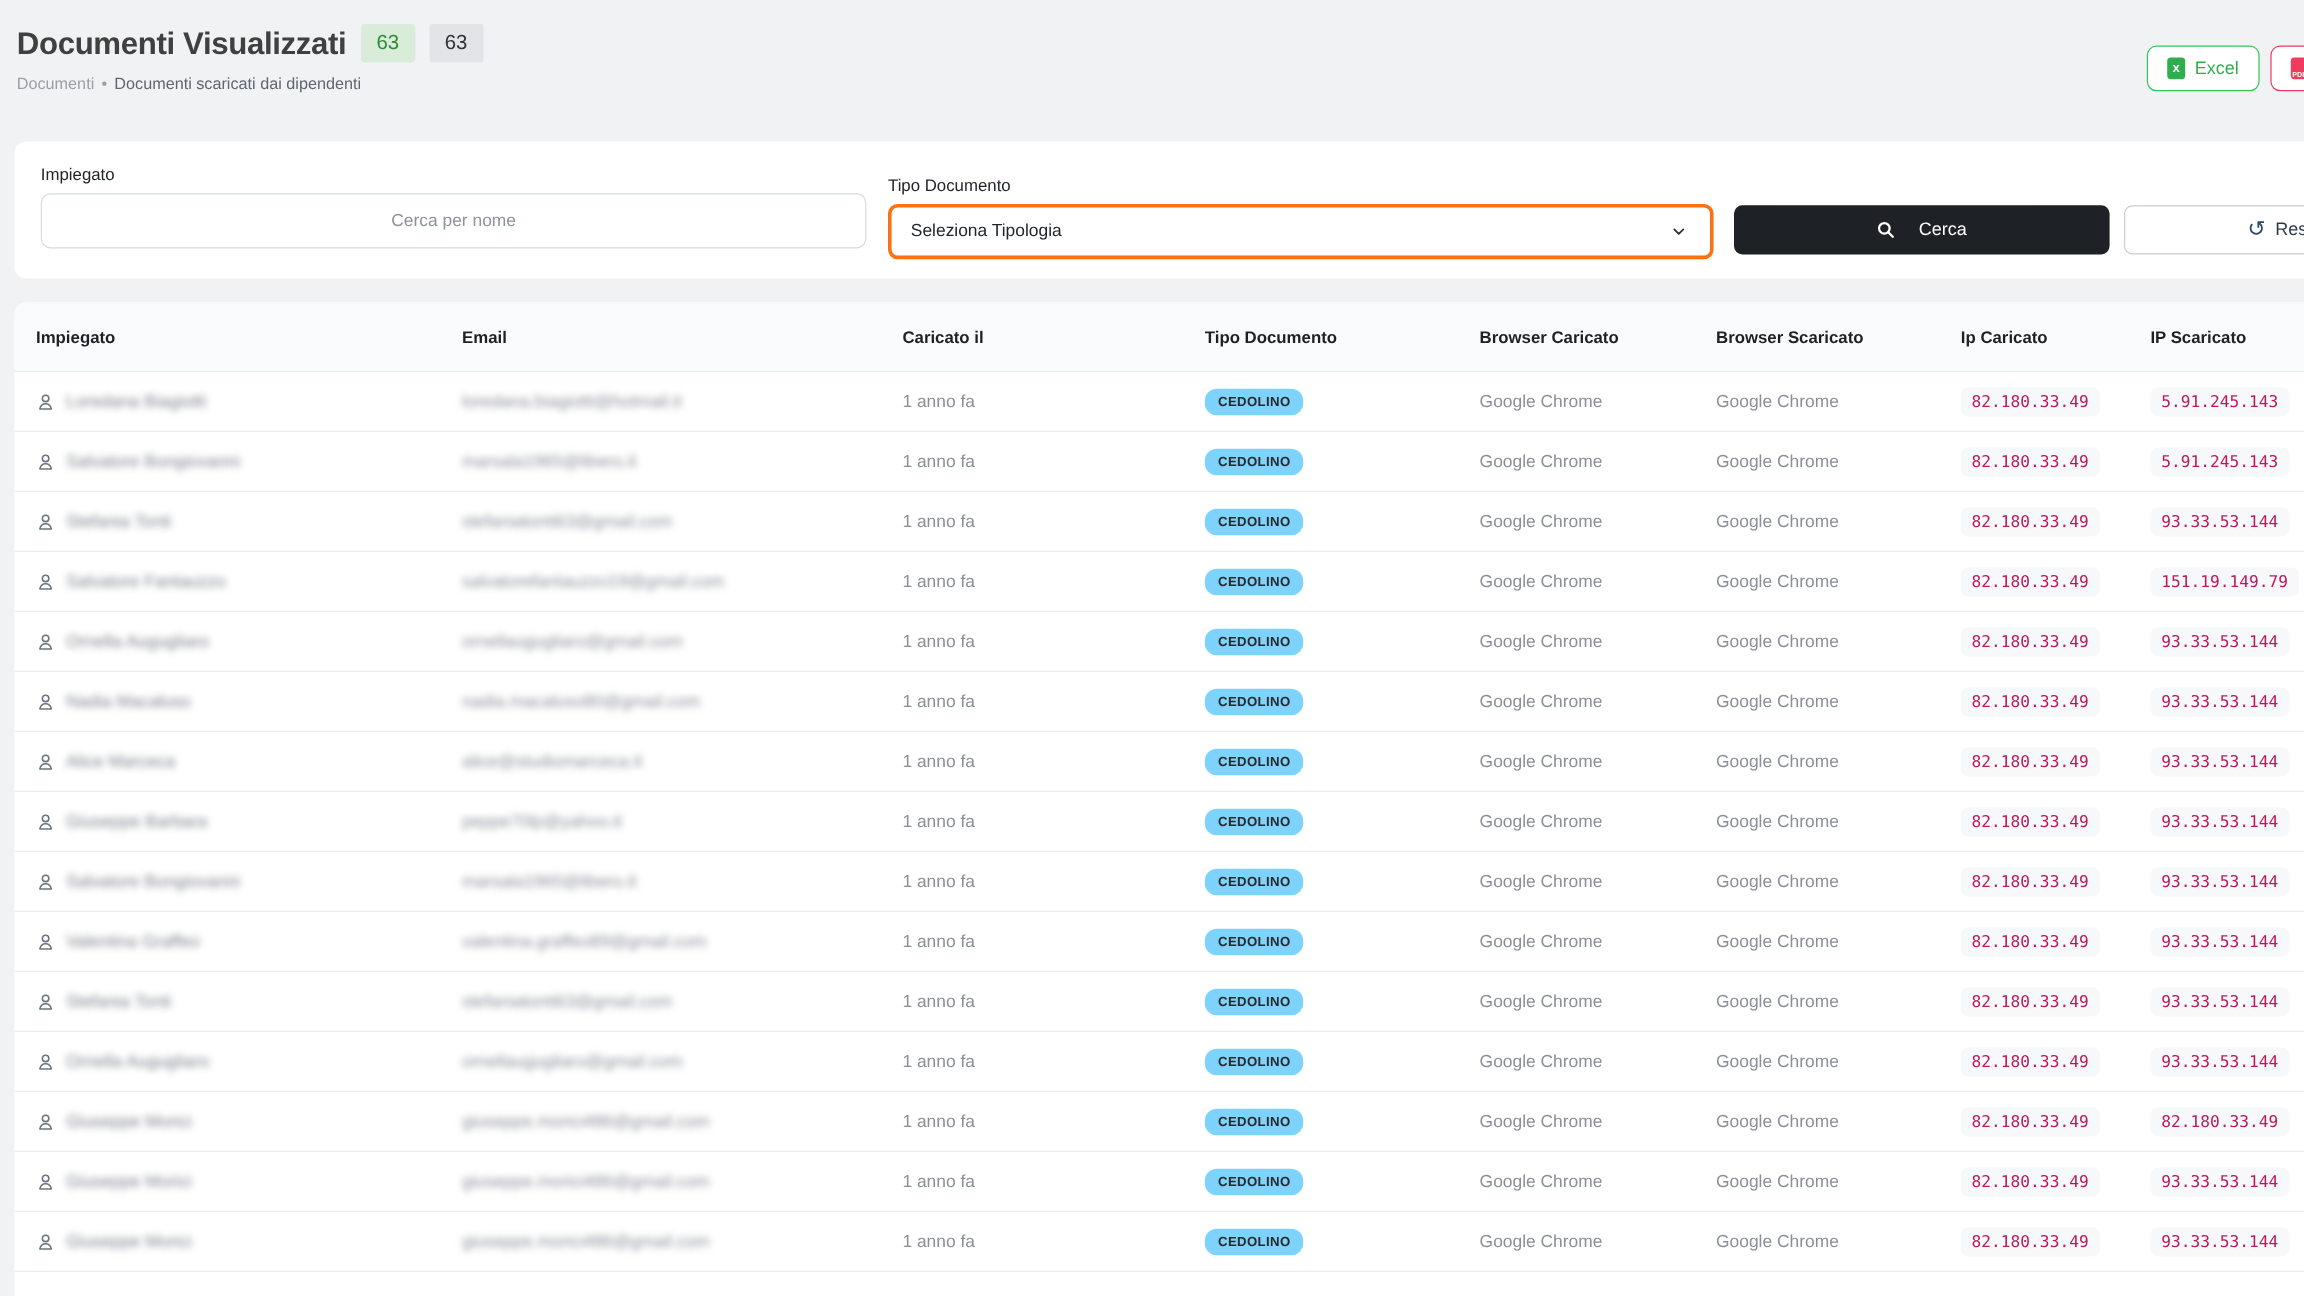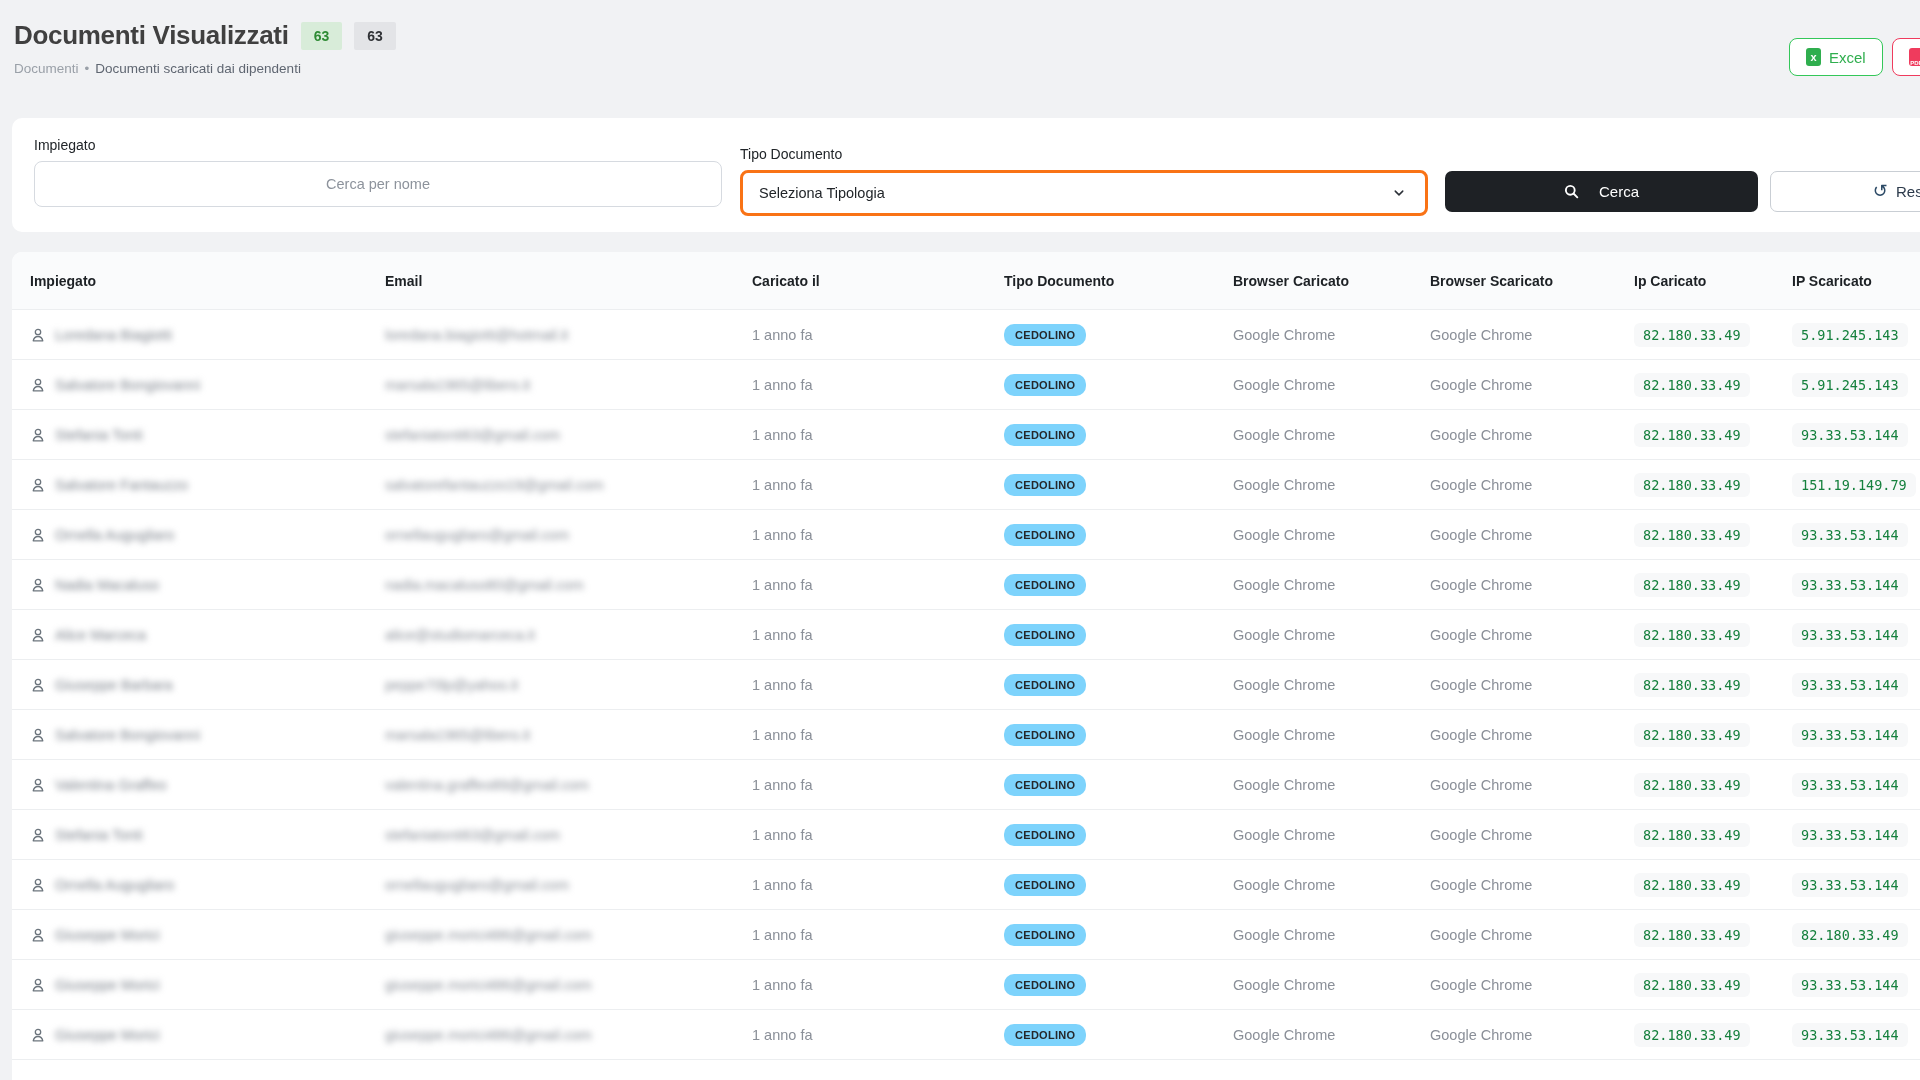--- a/index.html
+++ b/index.html
@@ -3,21 +3,21 @@
 <meta charset="utf-8">
 <style>
   * { margin:0; padding:0; box-sizing:border-box; }
   html,body { width:1920px; height:1080px; overflow:hidden;
     font-family:"Liberation Sans", sans-serif; background:#f1f2f4; color:#212529; }
 
   
   .topbar { position:relative; padding:20px 0 0 14px; height:98px; }
   .title-line { display:flex; align-items:center; gap:12px; }
   .page-title { font-size:26px; font-weight:700; letter-spacing:-0.3px; color:#404040; }
-  .count-badge { font-size:14px; font-weight:700; padding:6px 13px; border-radius:2px; }
+  .count-badge { font-size:17px; font-weight:400; padding:6px 13px; border-radius:2px; }
   .count-badge.green { background:#d8ecd9; color:#2f8b35; }
   .count-badge.gray  { background:#e3e4e7; color:#303236; }
   .breadcrumb { margin-top:10px; font-size:13.5px; color:#9aa0a8; display:flex; gap:6px; align-items:center;}
   .breadcrumb .crumb-current { color:#5f6671; }
 
   .export-btns { position:absolute; top:38px; left:1789px; display:flex; gap:9px; }
   .btn-excel { display:flex; align-items:center; gap:8px; height:38px; padding:0 16px;
     background:#fff; border:1px solid #34c759; border-radius:8px; color:#2fae4e;
     font-size:15px; cursor:pointer; }
   .btn-pdf { display:flex; align-items:center; gap:8px; height:38px; padding:0 16px; width:120px;
@@ -59,21 +59,21 @@
   .thead { height:58px; background:#fafbfc; border-bottom:1px solid #eceef0; }
   .th { font-size:14px; font-weight:700; color:#1d2125; }
   .tbody .trow { height:50px; border-bottom:1px solid #eceef0; }
   .td { font-size:14.5px; color:#8a8f98; }
   .name-cell { display:flex; align-items:center; gap:9px; color:#7d838c; }
   .picon { width:16px; height:16px; color:#6c757d; flex:0 0 auto; display:flex; }
   .blurred { filter:blur(3px); }
   .badge-doc { display:inline-block; background:#7dd3fc; color:#26282b; font-size:11px;
     font-weight:700; letter-spacing:.3px; padding:5px 11px; border-radius:10px; }
   .ip-pill { display:inline-block; font-family:"DejaVu Sans Mono", monospace; font-size:13.5px;
-    color:#15803d; background:#f7f8f9; padding:4px 9px; border-radius:6px; }
+    color:#be185d; background:#f7f8f9; padding:4px 9px; border-radius:6px; }
 </style>
 </head>
 <body>
 
 <div class="topbar">
   <div class="title-line">
     <span class="page-title">Documenti Visualizzati</span>
     <span class="count-badge green">63</span>
     <span class="count-badge gray">63</span>
   </div>

